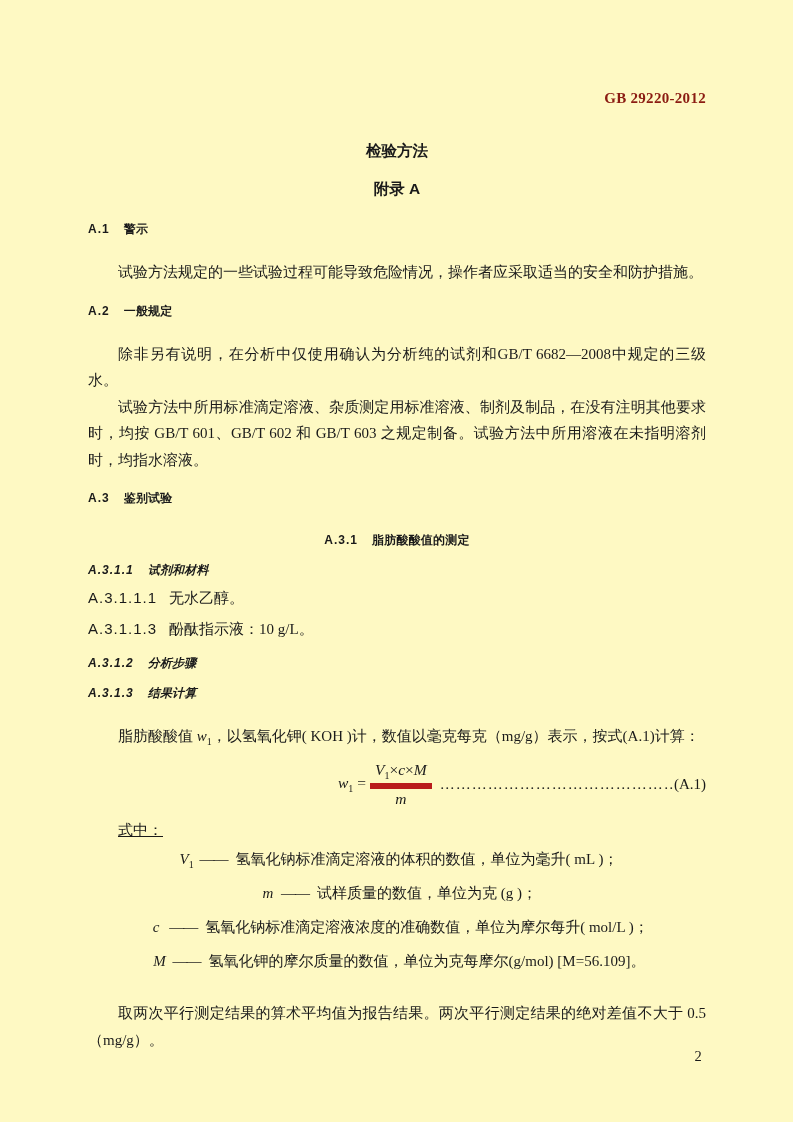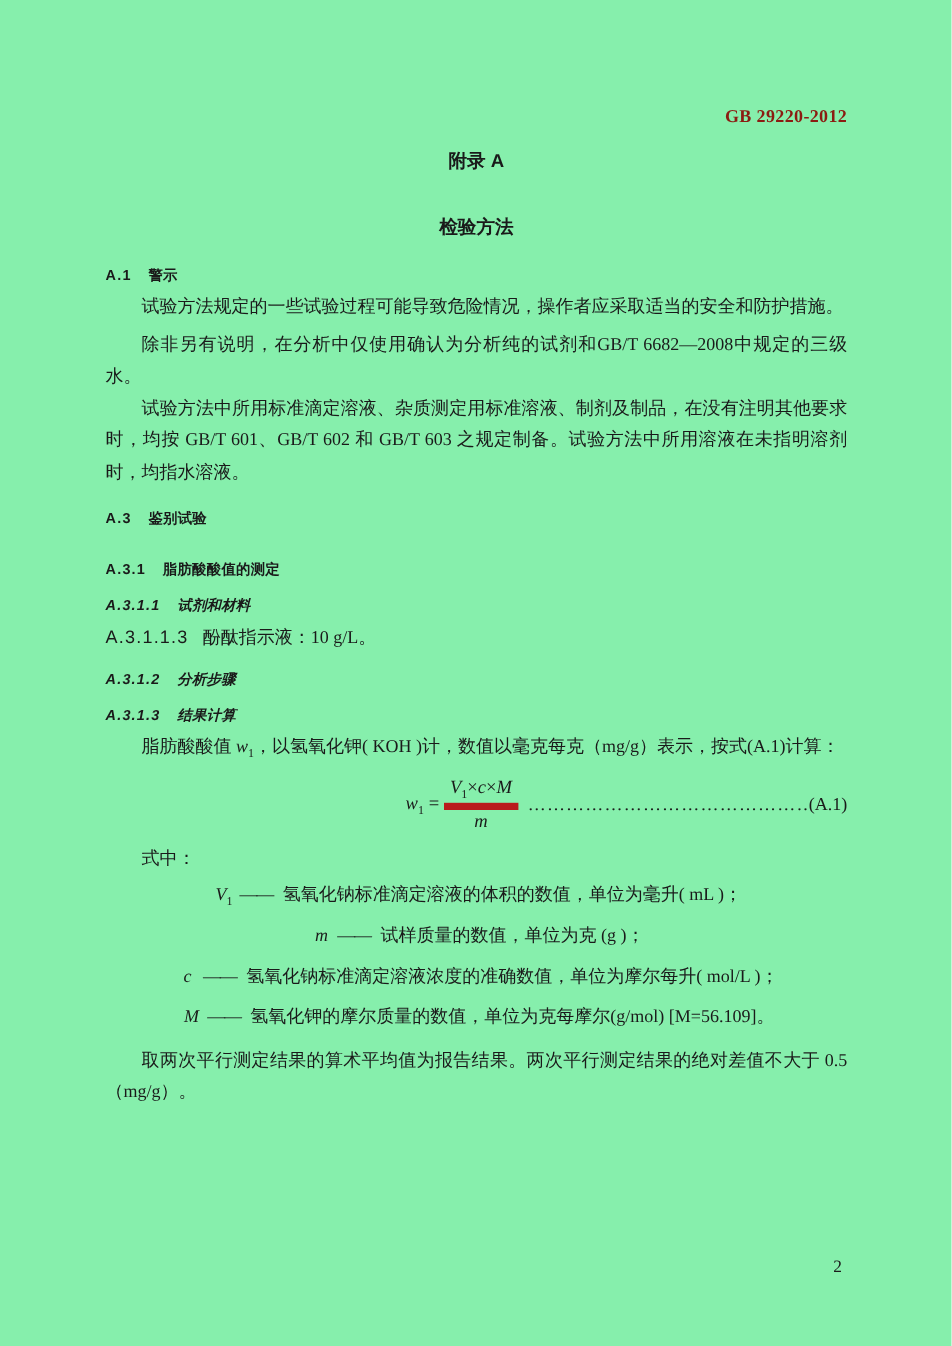--- a/index.html
+++ b/index.html
@@ -1,21 +1,21 @@
 <!DOCTYPE html>
 <html><head>
 <meta charset="utf-8">
 <style>
   * { box-sizing: border-box; margin: 0; padding: 0; }
   html, body { background: #ffffff; }
   .page {
     position: relative;
     width: 793px;
     height: 1122px;
-    background: #86efac;
+    background: #fef9c3;
     color: #1a1a1a;
     font-family: "Liberation Serif", "DejaVu Serif", serif;
     font-size: 15px;
     overflow: hidden;
     margin: 0 auto;
   }
   .doc {
     position: absolute;
     left: 88px;
     top: 0;
@@ -39,28 +39,28 @@
   .t-method  { margin-top: 34px; }
   .h {
     font-family: "Liberation Sans", "DejaVu Sans", sans-serif;
     font-weight: bold;
     font-size: 12px;
     letter-spacing: 0.2px;
   }
   .h .num { margin-right: 14px; letter-spacing: 1px; }
   .h1 { margin-top: 21px; }
   .mt-sec  { margin-top: 17px; }
-  .mt-sub  { margin-top: 25px; }
+  .mt-sub  { margin-top: 25px; text-align: center; }
   .mt-sub2 { margin-top: 13px; font-style: italic; }
   p.body {
     line-height: 26.5px;
     text-align: justify;
   }
   p.indent { text-indent: 2em; }
-  p.b1 { margin-top: 5px; }
+  p.b1 { margin-top: 21px; }
   .item {
     margin-top: 5.5px;
     line-height: 25px;
   }
   .item .num {
     font-family: "Liberation Sans", "DejaVu Sans", sans-serif;
     letter-spacing: 1px;
     margin-right: 12px;
   }
   i.v { font-style: italic; font-family: "Liberation Serif", "DejaVu Serif", serif; }
@@ -88,64 +88,70 @@
   }
   .frac .fden { display: block; padding-top: 1px; }
   .dots {
     flex: 1;
     overflow: hidden;
     white-space: nowrap;
     letter-spacing: 1px;
     margin-left: 4px;
   }
   .f-label { white-space: nowrap; }
-  .where { margin-top: 9px; }
+  .where { margin-top: 9px; text-decoration: underline; }
   .var-row { margin-top: 4px; line-height: 25px; text-align: center; }
   .var-row .sym { display: inline-block; min-width: 22px; }
   .var-row .dash { margin: 0 8px 0 2px; letter-spacing: -1px; }
   .page-num {
     position: absolute;
     top: 1048px;
     left: 688px;
     width: 20px;
     text-align: center;
     font-size: 14.5px;
   }
 </style>
 </head>
 <body>
 
 <div class="page">
   <div class="doc">
 
     <div class="std-code">GB 29220-2012</div>
 
+    <div class="center-title t-method">检验方法</div>
     <div class="center-title t-appendix">附录 A</div>
-    <div class="center-title t-method">检验方法</div>
 
     <div class="h h1">
       <span class="num">A.1</span><span>警示</span>
     </div>
     <p class="body indent b1">试验方法规定的一些试验过程可能导致危险情况，操作者应采取适当的安全和防护措施。</p>
 
+    <div class="h mt-sec">
+      <span class="num">A.2</span><span>一般规定</span>
+    </div>
     <p class="body indent b1">除非另有说明，在分析中仅使用确认为分析纯的试剂和GB/T 6682—2008中规定的三级水。</p>
     <p class="body indent">试验方法中所用标准滴定溶液、杂质测定用标准溶液、制剂及制品，在没有注明其他要求时，均按 GB/T 601、GB/T 602 和 GB/T 603 之规定制备。试验方法中所用溶液在未指明溶剂时，均指水溶液。</p>
 
     <div class="h mt-sec">
       <span class="num">A.3</span><span>鉴别试验</span>
     </div>
 
     <div class="h mt-sub">
       <span class="num">A.3.1</span><span>脂肪酸酸值的测定</span>
     </div>
 
     <div class="h mt-sub2">
       <span class="num">A.3.1.1</span><span>试剂和材料</span>
     </div>
 
+    <p class="item">
+      <span class="num">A.3.1.1.1</span><span>无水乙醇。</span>
+    </p>
     <p class="item">
       <span class="num">A.3.1.1.3</span><span>酚酞指示液：10 g/L。</span>
     </p>
 
     <div class="h mt-sub2">
       <span class="num">A.3.1.2</span><span>分析步骤</span>
     </div>
 
     <div class="h mt-sub2">
       <span class="num">A.3.1.3</span><span>结果计算</span>

